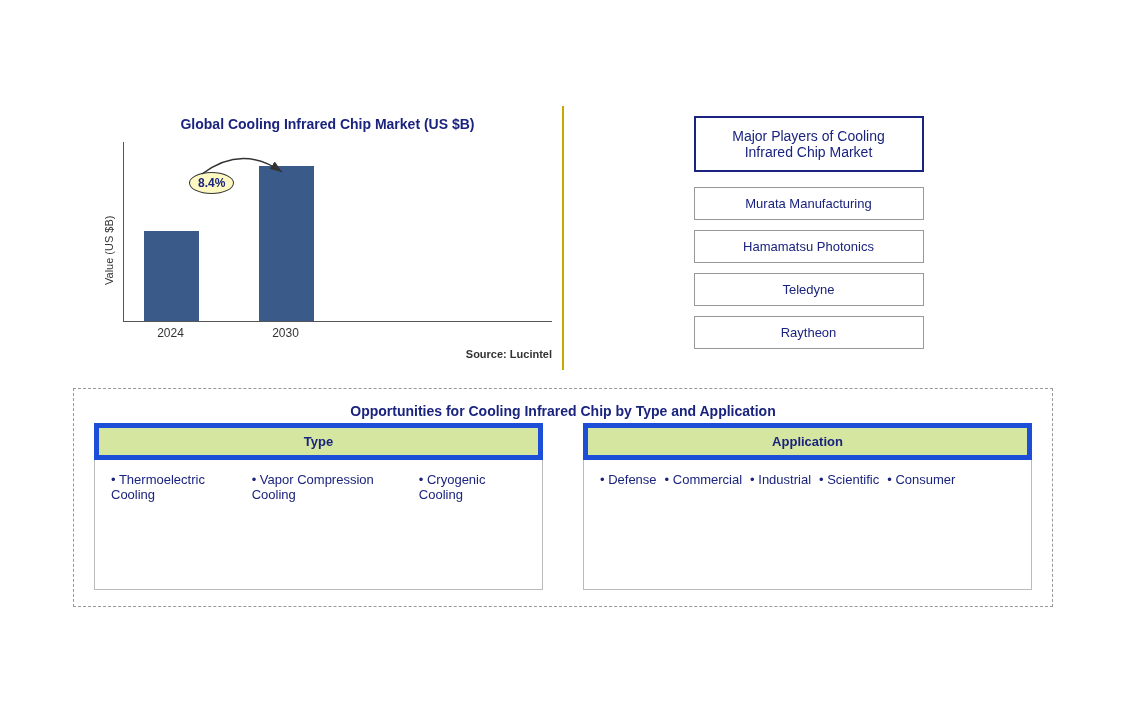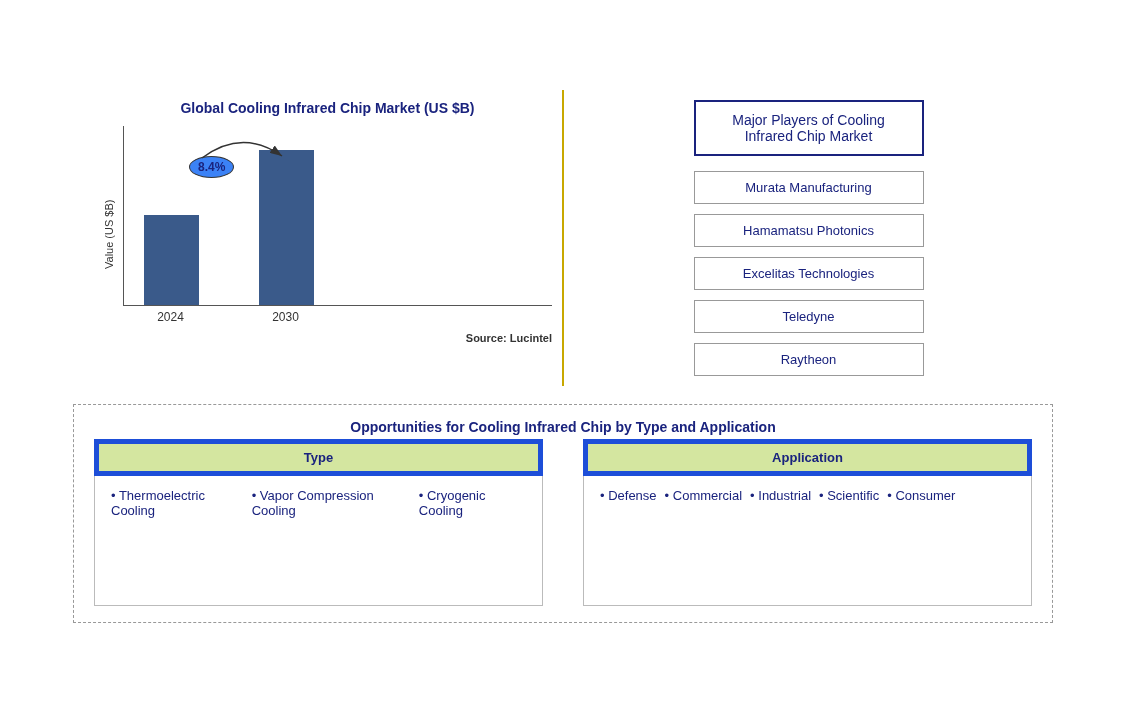--- a/index.html
+++ b/index.html
@@ -94,21 +94,21 @@
       top: 30px;
       left: 65px;
     }
     .annotation-ellipse {
       border: 1.5px solid #333;
       border-radius: 50%;
       padding: 3px 8px;
       font-size: 12px;
       color: #1a237e;
       font-weight: bold;
-      background: #3b82f6;
+      background: #fef9c3;
       display: inline-block;
     }
     
     .arrow-svg {
       position: absolute;
       top: -8px;
       left: 68px;
       pointer-events: none;
     }
     .x-labels {
@@ -248,21 +248,20 @@
           </div>
         </div>
       </div>
       <div class="source-label">Source: Lucintel</div>
     </div>
 
     <div class="players-container">
       <div class="players-title-box">Major Players of Cooling Infrared Chip Market</div>
       <div class="player-box">Murata Manufacturing</div>
       <div class="player-box">Hamamatsu Photonics</div>
-      <div class="player-box">Excelitas Technologies</div>
       <div class="player-box">Teledyne</div>
       <div class="player-box">Raytheon</div>
     </div>
 
   </div>
 
   <div class="bottom-section">
     <div class="bottom-title">Opportunities for Cooling Infrared Chip by Type and Application</div>
     <div class="bottom-columns">
 

